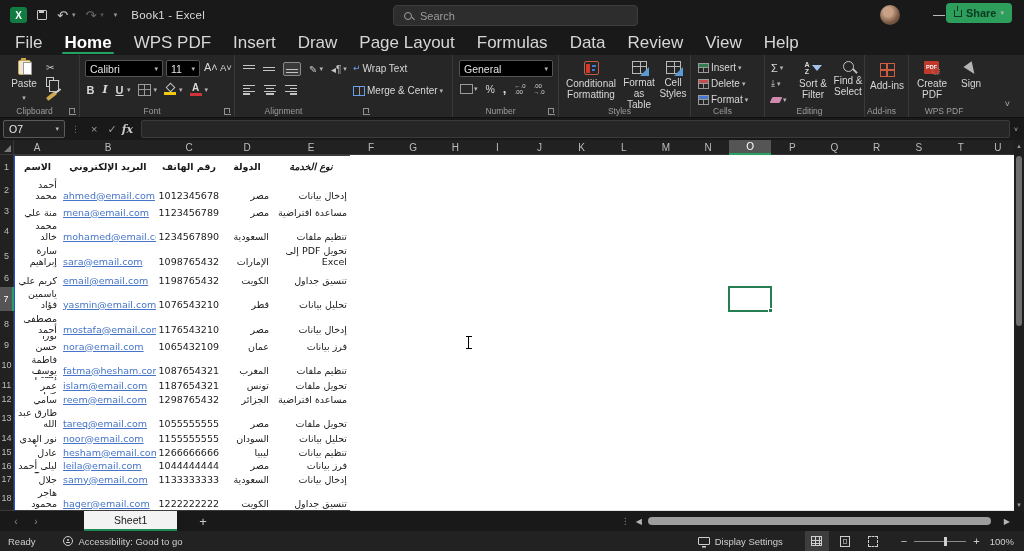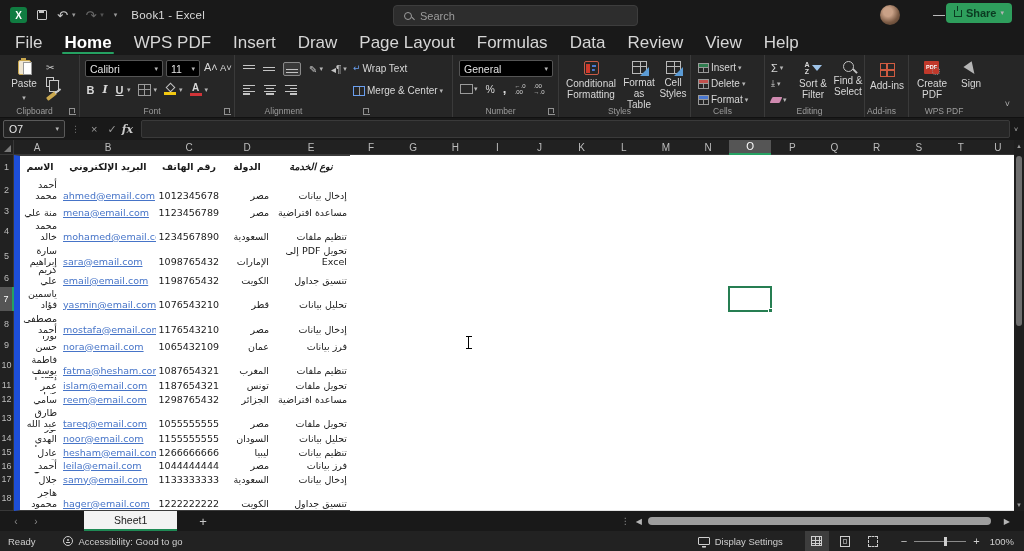--- a/index.html
+++ b/index.html
@@ -109,21 +109,21 @@
   #cornerbox{position:absolute;left:0;top:0;width:14px;height:15px;background:#212121;border-right:1px solid #383838;border-bottom:1px solid #383838}
   #cornerbox::after{content:"";position:absolute;right:2px;bottom:2px;width:0;height:0;
     border-left:7px solid transparent;border-bottom:7px solid #7a7a7a}
   .rowh{position:absolute;left:0;width:14px;background:#212121;color:#bdbdbd;font-size:9px;
     display:flex;align-items:center;justify-content:center;border-right:1px solid #383838;border-bottom:1px solid #383838}
   .rowh.sel{background:#555;color:#fff;border-right:2px solid #25a162}
   .cell{position:absolute;background:#fff;border-right:1px solid #e2e2e2;border-bottom:1px solid #e2e2e2;
     font-family:"DejaVu Sans",sans-serif;font-size:9.5px;line-height:10.5px;color:#1a1a1a;
     display:flex;align-items:flex-end;overflow:hidden;padding:1px 3px}
   .cell.t{border-right:1px solid #3c3c3c;border-bottom:1px solid #3c3c3c}
-  .cell.lb{border-left:6px solid #1d4ed8}.cell.tb{border-top:1px solid #3c3c3c}
+  .cell.lb{border-left:1px solid #1d4ed8}.cell.tb{border-top:1px solid #3c3c3c}
   .cell.th{font-weight:bold;align-items:center;justify-content:center;font-size:9.5px}
   .rtl{direction:rtl;justify-content:flex-start}
   .num{justify-content:flex-end}
   .link{color:#4674c8;text-decoration:underline}
   #selbox{position:absolute;border:2px solid #267e52;background:transparent}
   #fillhandle{position:absolute;width:5px;height:5px;background:#267e52;border:1px solid #fff}
   #ibeam{position:absolute;width:1.4px;height:13px;background:#000}
   #ibeam::before,#ibeam::after{content:"";position:absolute;left:-2.4px;width:6px;height:1.4px;background:#000}
   #ibeam::before{top:0}#ibeam::after{bottom:0}
   

